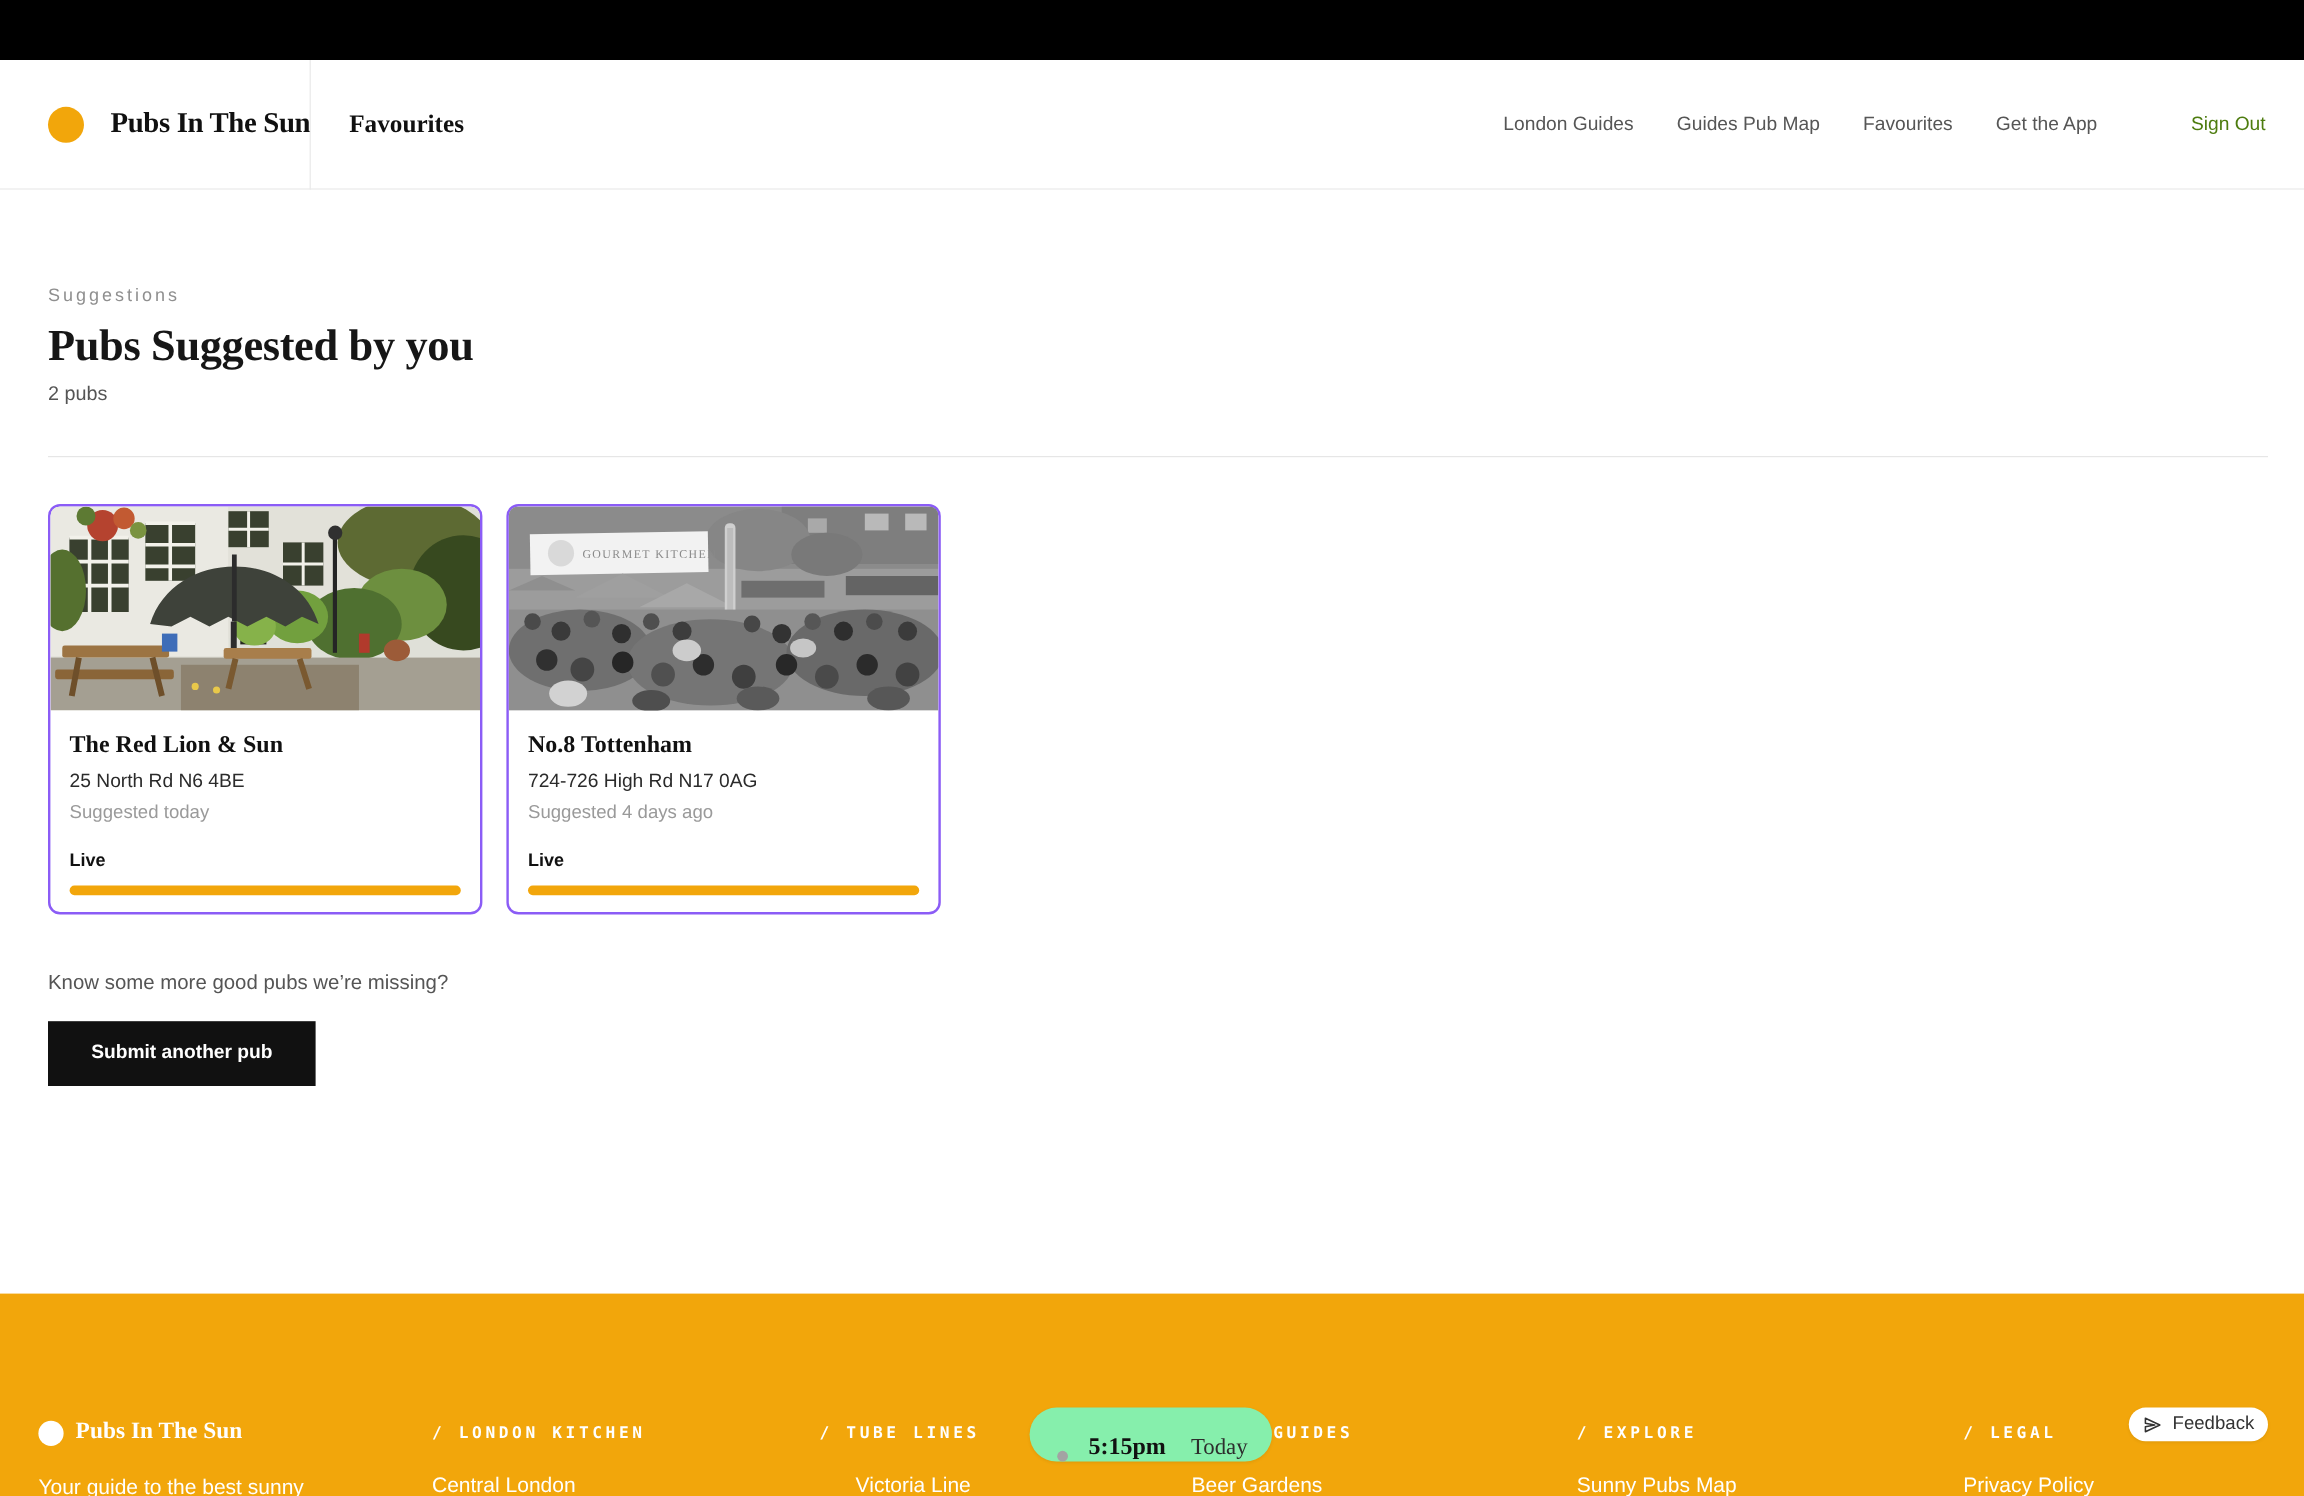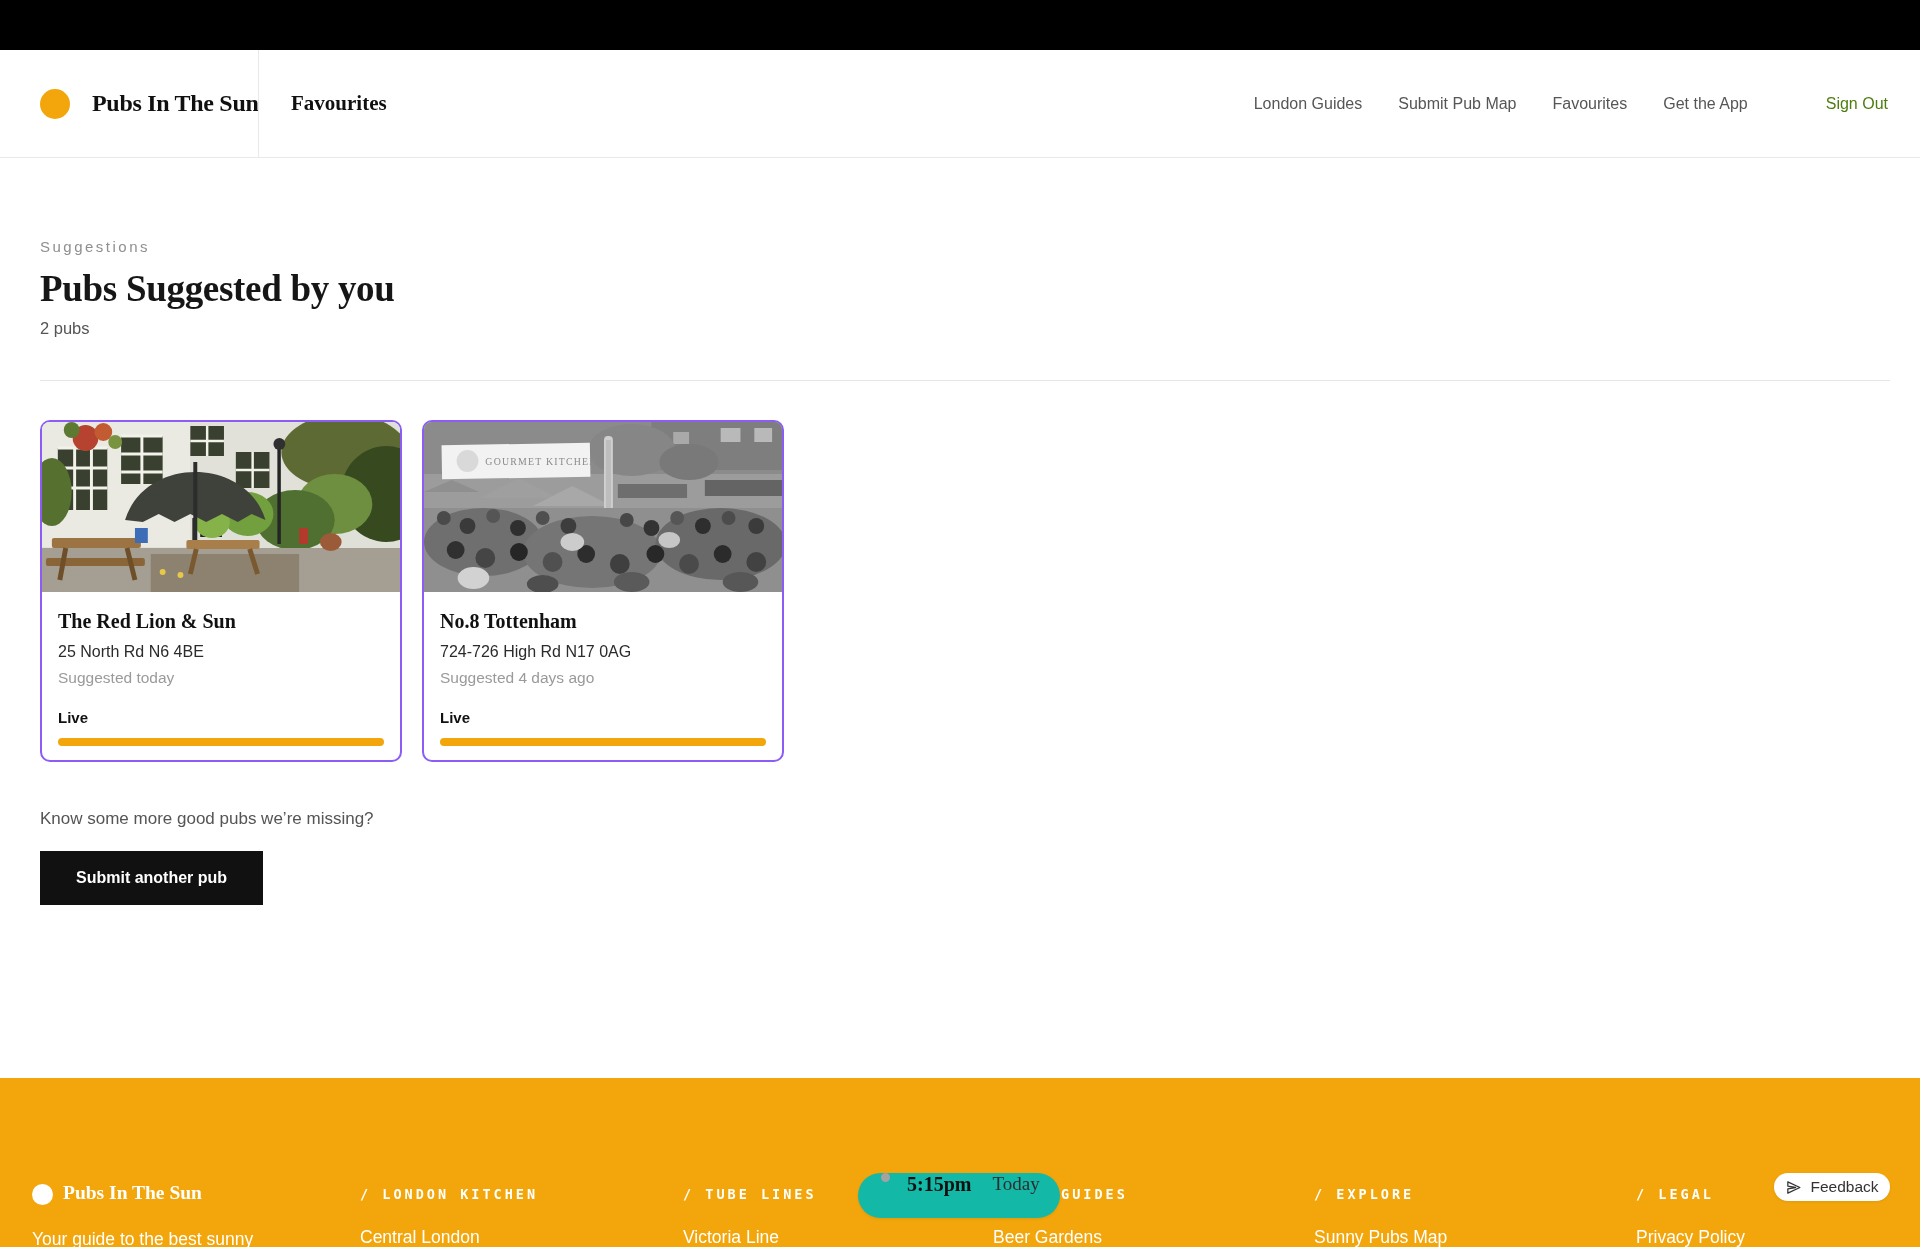--- a/index.html
+++ b/index.html
@@ -54,22 +54,22 @@
             background:#F2A60B; color:#fff; }
   .f-abs { position:absolute; }
   .f-dot { left:32px; top:106px; width:21px; height:21px; border-radius:50%; background:#fff; }
   .f-brand { left:63px; top:104px; font-family:"Liberation Serif", serif; font-weight:700;
              font-size:19.5px; color:#fff; white-space:nowrap; }
   .f-tagline { left:32px; top:151px; font-size:17.5px; color:#fff; white-space:nowrap; }
   .f-heading { top:108px; font-family:"DejaVu Sans Mono", monospace; font-size:13.5px;
                font-weight:600; letter-spacing:3px; color:#fff; white-space:nowrap; }
   .f-link { top:149px; font-size:17.5px; color:#fff; text-decoration:none; cursor:pointer;
             white-space:nowrap; }
-  .pill { left:858px; top:95px; width:202px; height:45px; background:#14b8a6; border-radius:999px;
-          display:flex; align-items:flex-start; cursor:pointer; z-index:2;
+  .pill { left:858px; top:95px; width:202px; height:45px; background:#86efac; border-radius:999px;
+          display:flex; align-items:flex-end; cursor:pointer; z-index:2;
           box-shadow:0 1px 3px rgba(0,0,0,0.08); }
   .pill-dot { width:9px; height:9px; border-radius:50%; background:#a3a3a3; margin-left:23px; }
   .pill-time { font-family:"Liberation Serif", serif; font-weight:700; font-size:20px;
                color:#111; margin-left:17px; }
   .pill-day { font-family:"Liberation Serif", serif; font-size:19px; color:#2d2d2d; margin-left:21px; }
   .feedback { left:1774px; top:95px; width:116px; height:28px; background:#fff; border:none;
               border-radius:999px; display:flex; align-items:center; justify-content:center;
               gap:8px; cursor:pointer; font-family:"Liberation Sans", sans-serif;
               font-size:15.5px; color:#333; box-shadow:0 1px 3px rgba(0,0,0,0.08); }
 </style>
@@ -81,21 +81,21 @@
 <div class="header">
   <div class="brand">
     <span class="brand-dot"></span>
     <span class="brand-word">Pubs In The Sun</span>
   </div>
   <div class="header-vdiv"></div>
   <div class="context-label">Favourites</div>
   <div class="header-spacer"></div>
   <nav class="nav">
     <a>London Guides</a>
-    <a>Submit Pub Map</a>
+    <a>Guides Pub Map</a>
     <a>Favourites</a>
     <a>Get the App</a>
     <a class="signout">Sign Out</a>
   </nav>
 </div>
 
 <div class="main">
   <div class="eyebrow">Suggestions</div>
   <h1 class="page-title">Pubs Suggested by you</h1>
   <div class="count">2 pubs</div>
@@ -249,21 +249,21 @@
 
 <div class="footer">
   <span class="f-abs f-dot"></span>
   <span class="f-abs f-brand">Pubs In The Sun</span>
   <span class="f-abs f-tagline">Your guide to the best sunny</span>
 
   <span class="f-abs f-heading" style="left:360px">/ LONDON KITCHEN</span>
   <a class="f-abs f-link" style="left:360px">Central London</a>
 
   <span class="f-abs f-heading" style="left:683px">/ TUBE LINES</span>
-  <a class="f-abs f-link" style="left:683px">Victoria Line</a>
+  <a class="f-abs f-link" style="left:713px">Victoria Line</a>
 
   <span class="f-abs f-heading" style="left:1061px">GUIDES</span>
   <a class="f-abs f-link" style="left:993px">Beer Gardens</a>
 
   <span class="f-abs f-heading" style="left:1314px">/ EXPLORE</span>
   <a class="f-abs f-link" style="left:1314px">Sunny Pubs Map</a>
 
   <span class="f-abs f-heading" style="left:1636px">/ LEGAL</span>
   <a class="f-abs f-link" style="left:1636px">Privacy Policy</a>
 

